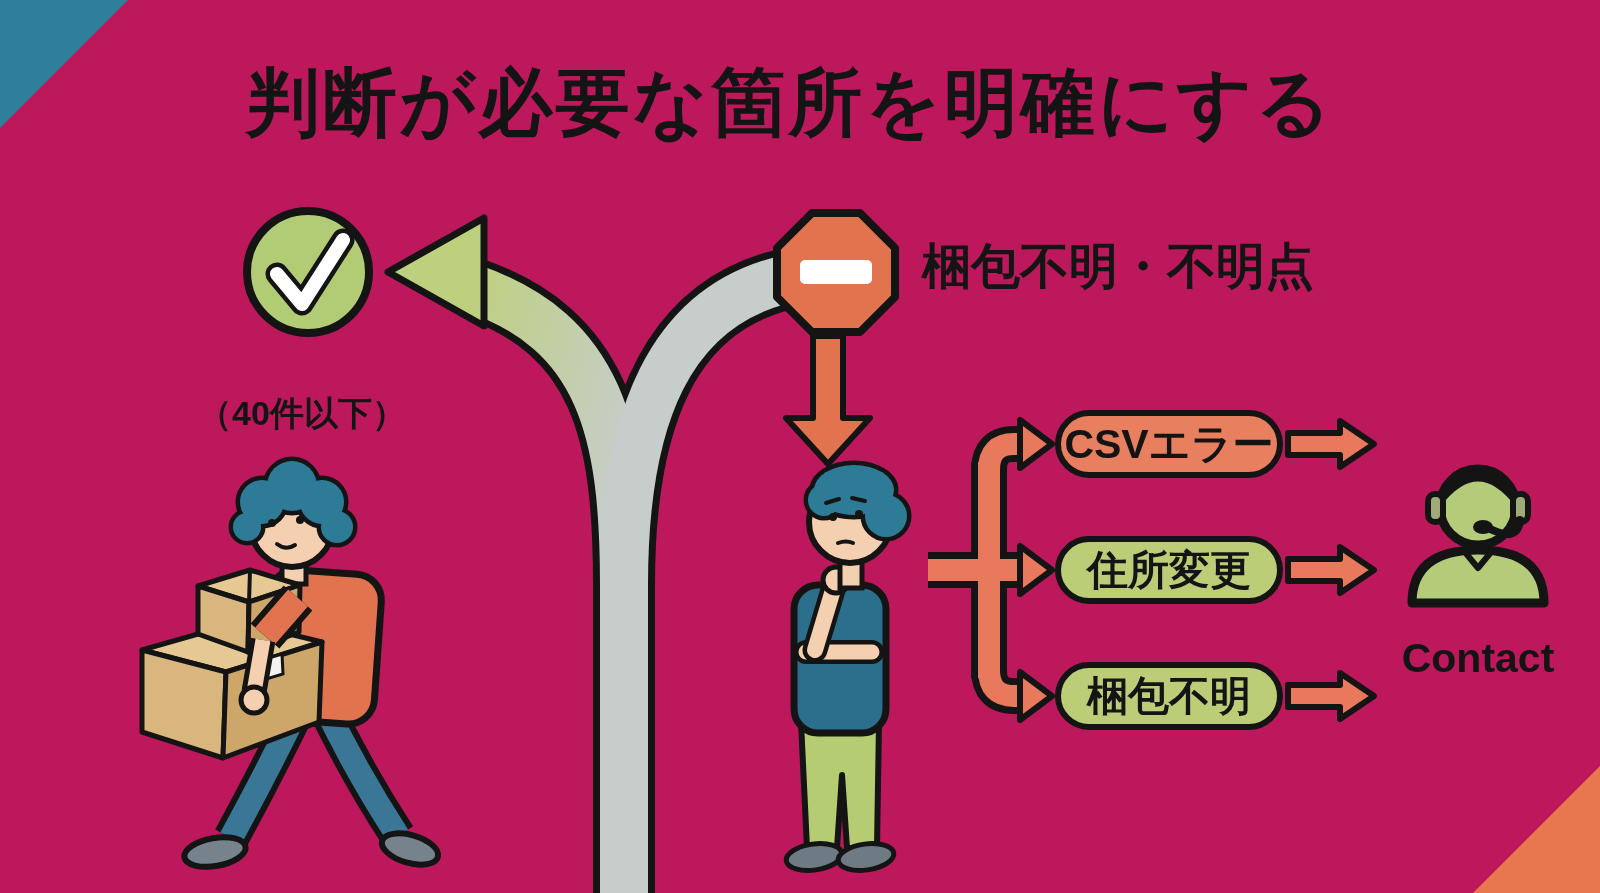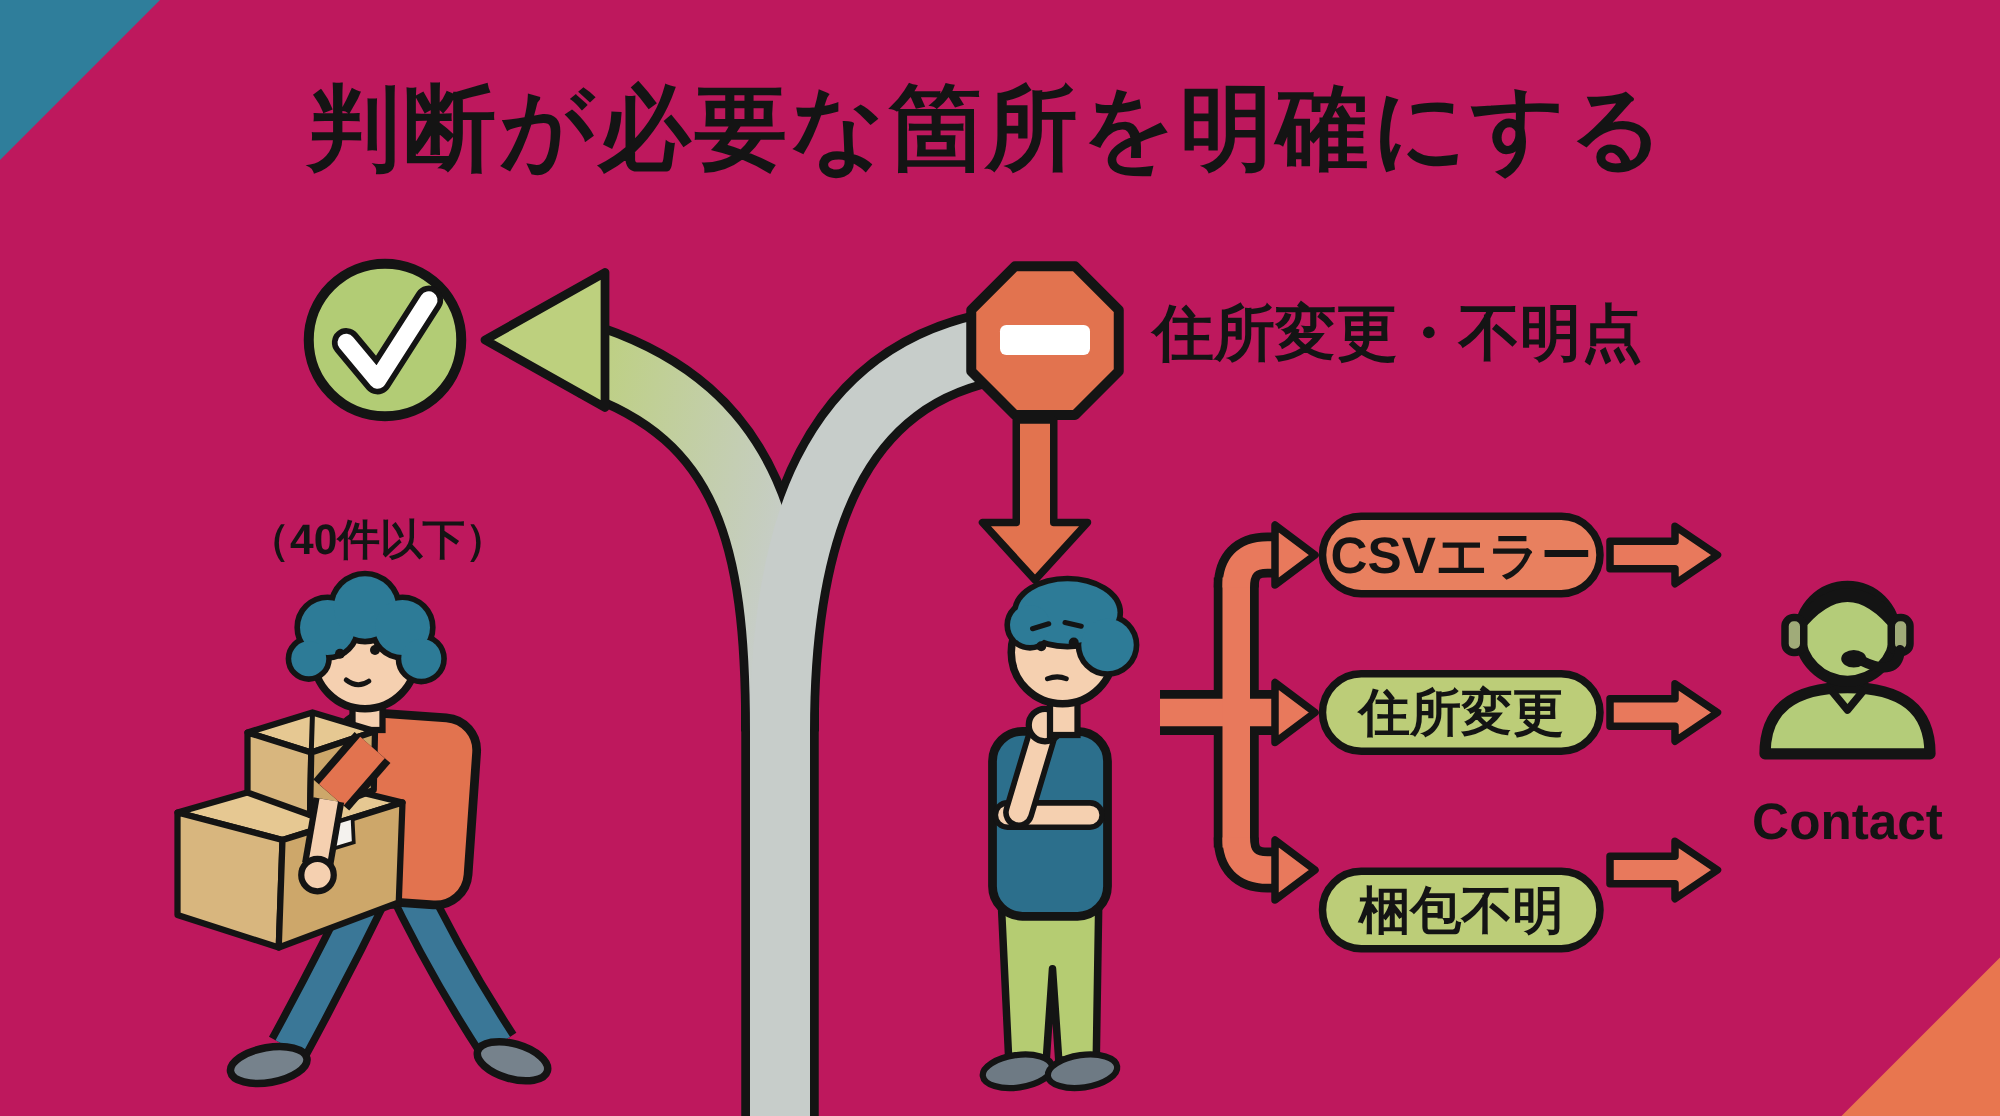--- a/index.html
+++ b/index.html
@@ -9,33 +9,33 @@
     font-family:"Liberation Sans","DejaVu Sans",sans-serif;
     color:#141414;
   }
   #diagram-svg{position:absolute;left:0;top:0;width:1600px;height:893px;}
   .txt{position:absolute;white-space:nowrap;color:#141414;}
   .center{transform:translate(-50%,-50%);}
   #title{
     left:790px;top:104px;font-size:74px;font-weight:900;letter-spacing:3px;
   }
   #normal-label{left:302px;top:381px;font-size:47px;font-weight:900;}
-  #normal-sub{left:302px;top:432px;font-size:34px;font-weight:800;text-align:center;}
+  #normal-sub{left:302px;top:414px;font-size:34px;font-weight:800;text-align:center;}
   #trouble-label{left:922px;top:267px;transform:translateY(-50%);font-size:49px;font-weight:900;}
   .pill{
     position:absolute;left:1055px;width:228px;height:68px;box-sizing:border-box;
     border:6px solid #141414;border-radius:40px;
     display:flex;align-items:center;justify-content:center;
     font-size:41px;font-weight:900;letter-spacing:0px;
   }
   .pill--orange{background:#e8805f;}
   .pill--green{background:#bccd78;}
   #pill-0{top:410px;}
   #pill-1{top:536px;}
-  #pill-2{top:662px;margin-top:32px;}
+  #pill-2{top:662px;}
   #contact-label{
     left:1478px;top:658px;transform:translate(-50%,-50%);
     font-size:41px;font-weight:800;text-align:right;line-height:47px;white-space:nowrap;
   }
 </style>
 </head>
 <body>
 
 <div id="canvas">
 
@@ -207,21 +207,21 @@
       <rect x="1513" y="494" width="15" height="28" rx="7" fill="#a0ab79" stroke="#141414" stroke-width="6"></rect>
       <path d="M 1520 520 Q 1518 543 1488 528" fill="none" stroke="#141414" stroke-width="8" stroke-linecap="round"></path>
       <ellipse cx="1483" cy="527" rx="10" ry="7" fill="#141414"></ellipse>
     </g>
   </svg>
 
   <div id="title" class="txt center">判断が必要な箇所を明確にする</div>
 
   <div id="normal-sub" class="txt center">（40件以下）</div>
 
-  <div id="trouble-label" class="txt">住所変更・不明点</div>
+  <div id="trouble-label" class="txt">梱包不明・不明点</div>
 
   <div id="pill-0" class="pill pill--orange">
     <span>CSVエラー</span>
   </div>
   <div id="pill-1" class="pill pill--green">
     <span>住所変更</span>
   </div>
   <div id="pill-2" class="pill pill--green">
     <span>梱包不明</span>
   </div>

